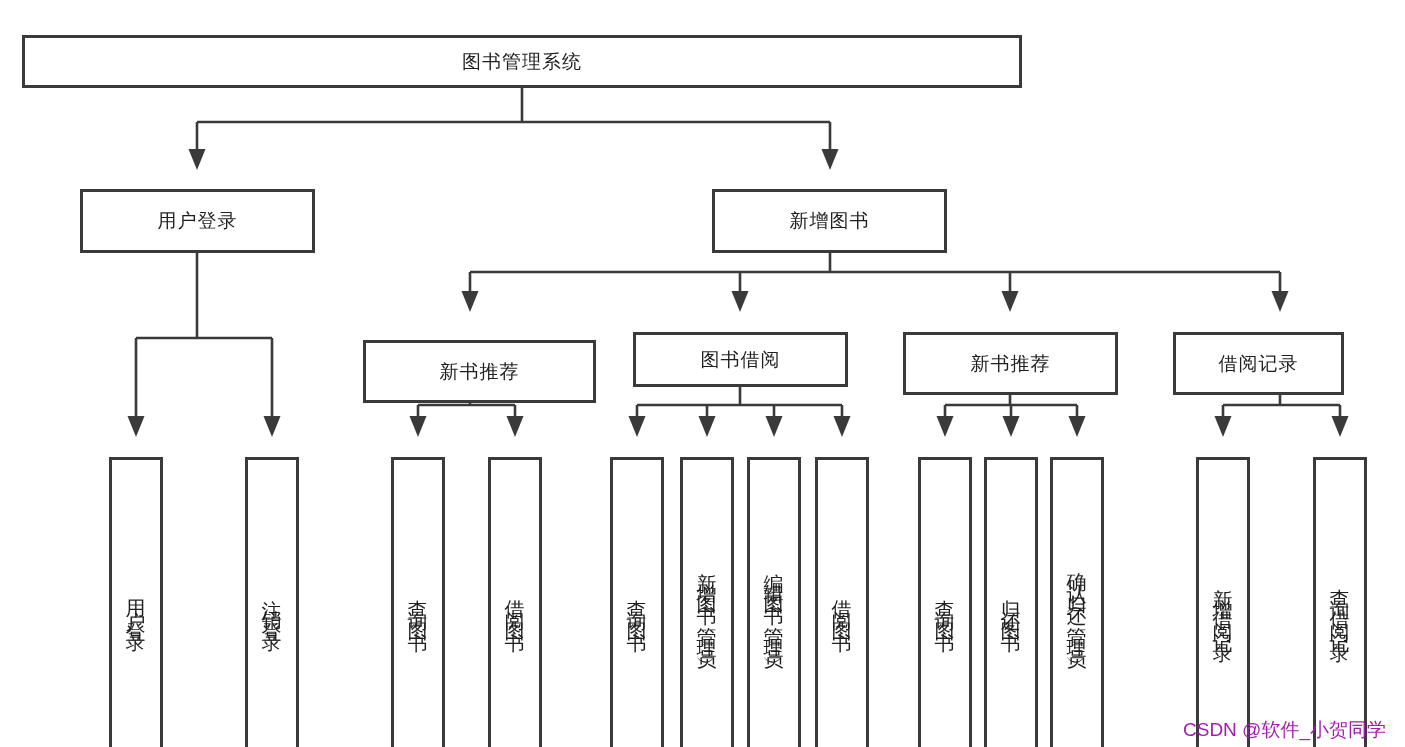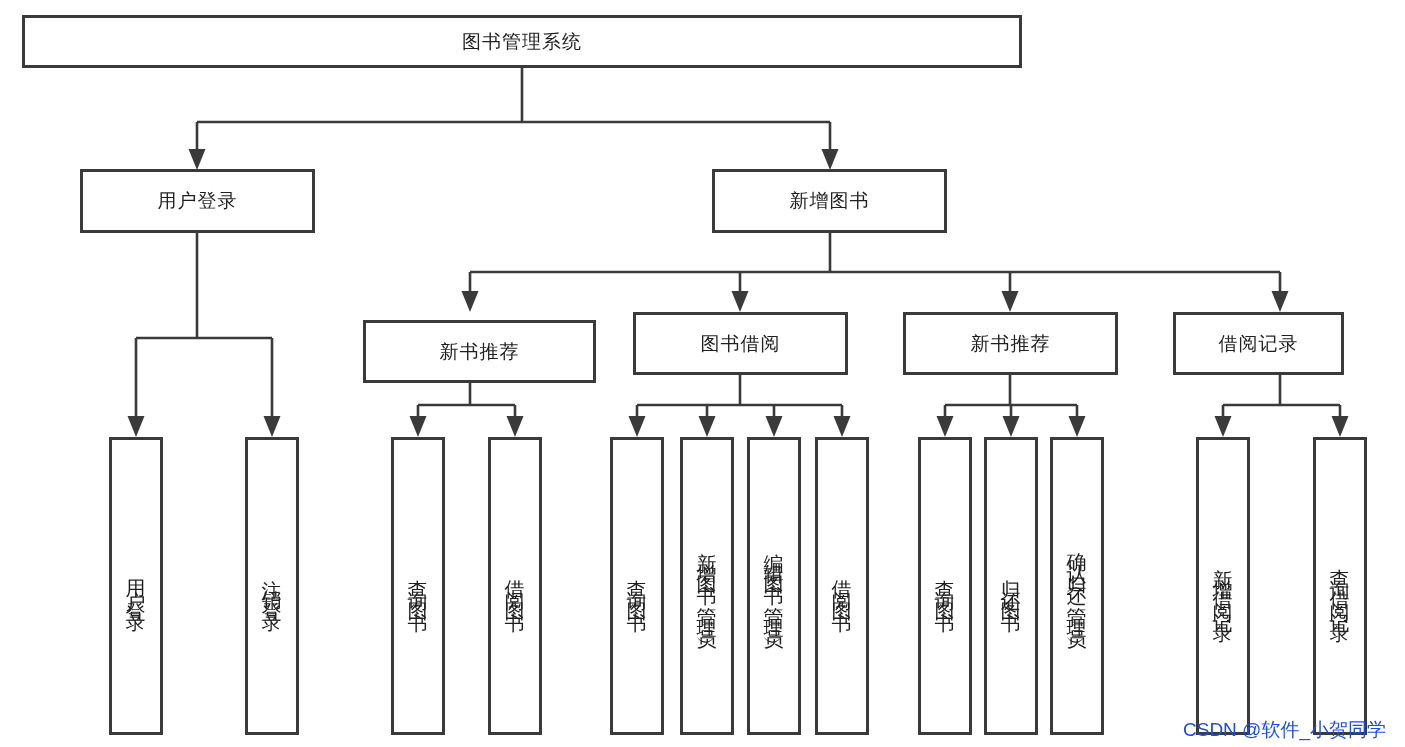--- a/index.html
+++ b/index.html
@@ -25,39 +25,40 @@
   }
   .box {
     position: absolute;
     background: #ffffff;
     border: 3px solid #3a3a3a;
     box-sizing: border-box;
     display: flex;
     align-items: center;
     justify-content: center;
     z-index: 1;
+    margin-top: 20px;
   }
   .hbox {
     font-size: 19px;
     letter-spacing: 1px;
     white-space: nowrap;
   }
   .vbox {
     writing-mode: vertical-rl;
     text-orientation: mixed;
     font-size: 20px;
     letter-spacing: 11px;
     line-height: 1;
   }
   .watermark {
     position: absolute;
     left: 1183px;
     top: 717px;
     font-size: 19px;
-    color: #1d4ed8;
+    color: #a21caf;
     z-index: 5;
     white-space: nowrap;
   }
 </style>
 </head>
 <body>
 
 <div class="stage">
 
   <svg class="connectors" width="1405" height="747" viewBox="0 0 1405 747">
@@ -90,21 +91,21 @@
       <polygon points="1331.5,416 1348.5,416 1340,437"></polygon>
     </g>
   </svg>
 
   <div class="box hbox" style="left:22px; top:15px; width:1000px; height:53px">图书管理系统</div>
 
   <div class="box hbox" style="left:80px; top:169px; width:235px; height:64px">用户登录</div>
   <div class="box hbox" style="left:712px; top:169px; width:235px; height:64px">新增图书</div>
 
   <div class="box hbox" style="left:363px; top:320px; width:233px; height:63px">新书推荐</div>
-  <div class="box hbox" style="left:633px; top:312px; width:215px; height:63px">图书借阅</div>
+  <div class="box hbox" style="left:633px; top:312px; width:215px; height:55px">图书借阅</div>
   <div class="box hbox" style="left:903px; top:312px; width:215px; height:63px">新书推荐</div>
   <div class="box hbox" style="left:1173px; top:312px; width:171px; height:63px">借阅记录</div>
 
   <div class="box vbox" style="left:109px; top:437px; width:54px; height:298px">用户登录</div>
   <div class="box vbox" style="left:245px; top:437px; width:54px; height:298px">注销登录</div>
 
   <div class="box vbox" style="left:391px; top:437px; width:54px; height:298px">查询图书</div>
   <div class="box vbox" style="left:488px; top:437px; width:54px; height:298px">借阅图书</div>
 
   <div class="box vbox" style="left:610px; top:437px; width:54px; height:298px">查询图书</div>

